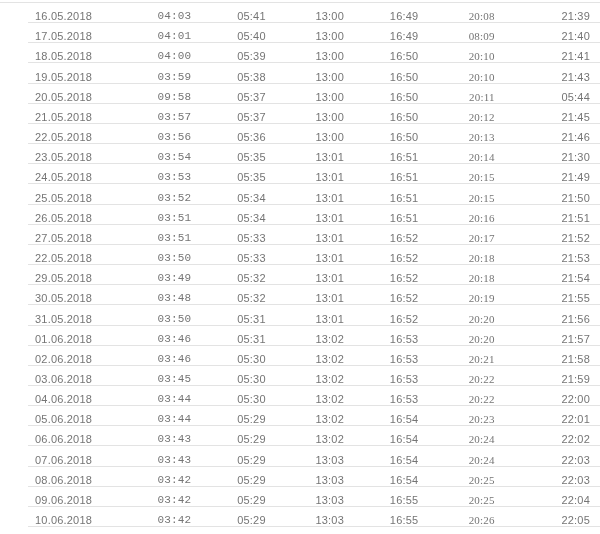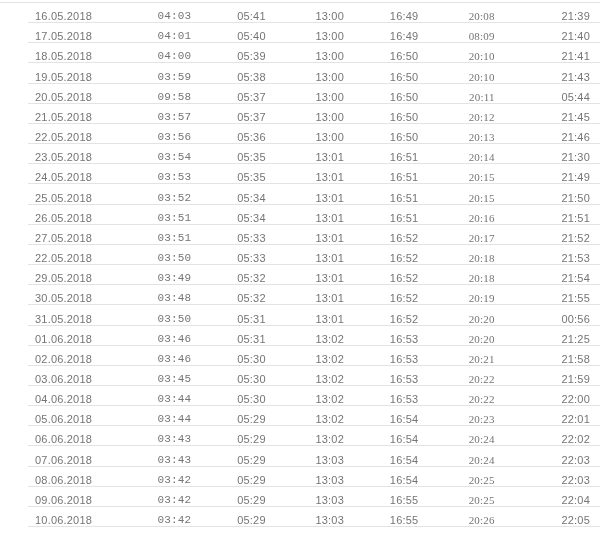--- a/index.html
+++ b/index.html
@@ -186,30 +186,30 @@
     <div class="cell c5">20:19</div>
     <div class="cell c6">21:55</div>
   </div>
     <div class="row">
     <div class="cell c0">31.05.2018</div>
     <div class="cell c1">03:50</div>
     <div class="cell c2">05:31</div>
     <div class="cell c3">13:01</div>
     <div class="cell c4">16:52</div>
     <div class="cell c5">20:20</div>
-    <div class="cell c6">00:56</div>
+    <div class="cell c6">21:56</div>
   </div>
     <div class="row">
     <div class="cell c0">01.06.2018</div>
     <div class="cell c1">03:46</div>
     <div class="cell c2">05:31</div>
     <div class="cell c3">13:02</div>
     <div class="cell c4">16:53</div>
     <div class="cell c5">20:20</div>
-    <div class="cell c6">21:25</div>
+    <div class="cell c6">21:57</div>
   </div>
     <div class="row">
     <div class="cell c0">02.06.2018</div>
     <div class="cell c1">03:46</div>
     <div class="cell c2">05:30</div>
     <div class="cell c3">13:02</div>
     <div class="cell c4">16:53</div>
     <div class="cell c5">20:21</div>
     <div class="cell c6">21:58</div>
   </div>

